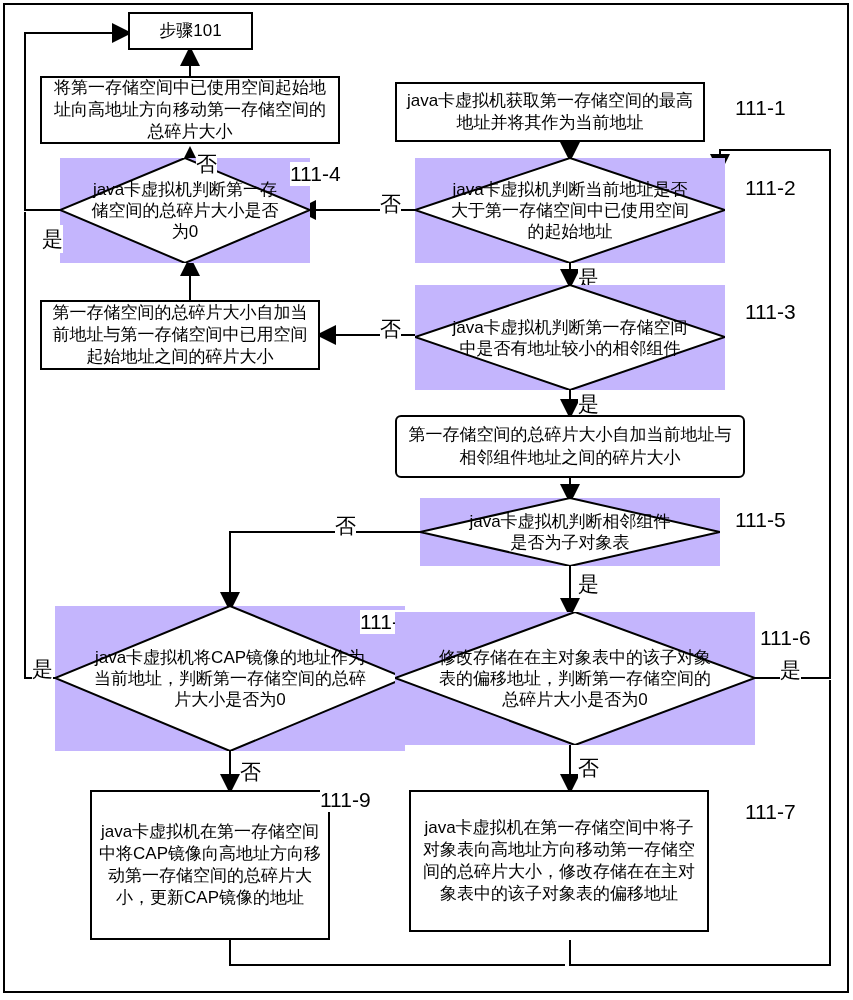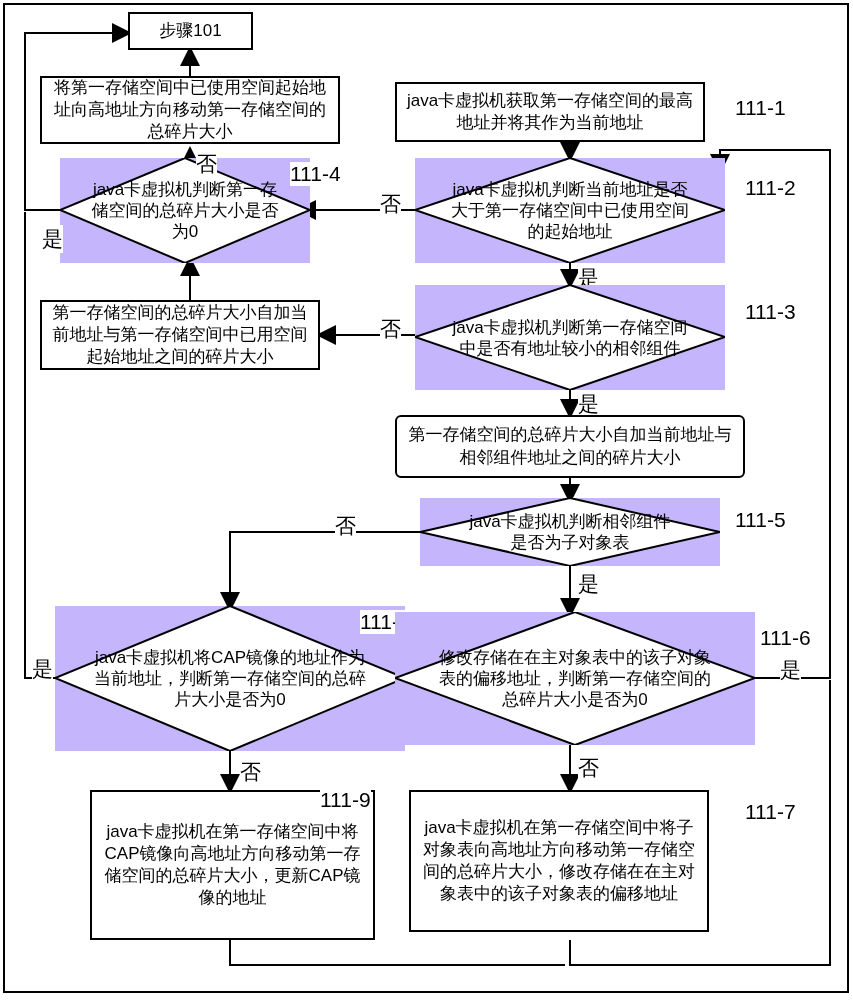--- a/index.html
+++ b/index.html
@@ -170,21 +170,21 @@
 <div class="diamond" style="left:395px;top:612px;width:360px;height:133px;">
   <svg width="360" height="133">
       <polygon points="180,0 360,66 180,133 0,66" fill="#fff" stroke="#000" stroke-width="2"></polygon>
     </svg>
   <div class="dtext">修改存储在在主对象表中的该子对象表的偏移地址，判断第一存储空间的总碎片大小是否为0</div>
 </div>
 <div class="lbl" style="left:760px;top:626px;">111-6</div>
 <div class="lbl" style="left:780px;top:656px;">是</div>
 <div class="lbl" style="left:578px;top:754px;">否</div>
 
-<div class="box" style="left:90px;top:790px;width:285px;height:150px;">
+<div class="box" style="left:90px;top:790px;width:240px;height:150px;">
   <span>java卡虚拟机在第一存储空间中将CAP镜像向高地址方向移动第一存储空间的总碎片大小，更新CAP镜像的地址</span>
 </div>
 <div class="lbl" style="left:320px;top:770px;margin-top:18px;">111-9</div>
 
 <div class="box" style="left:409px;top:790px;width:300px;height:142px;">
   <span>java卡虚拟机在第一存储空间中将子对象表向高地址方向移动第一存储空间的总碎片大小，修改存储在在主对象表中的该子对象表的偏移地址</span>
 </div>
 <div class="lbl" style="left:745px;top:800px;">111-7</div>
 
 </body></html>

